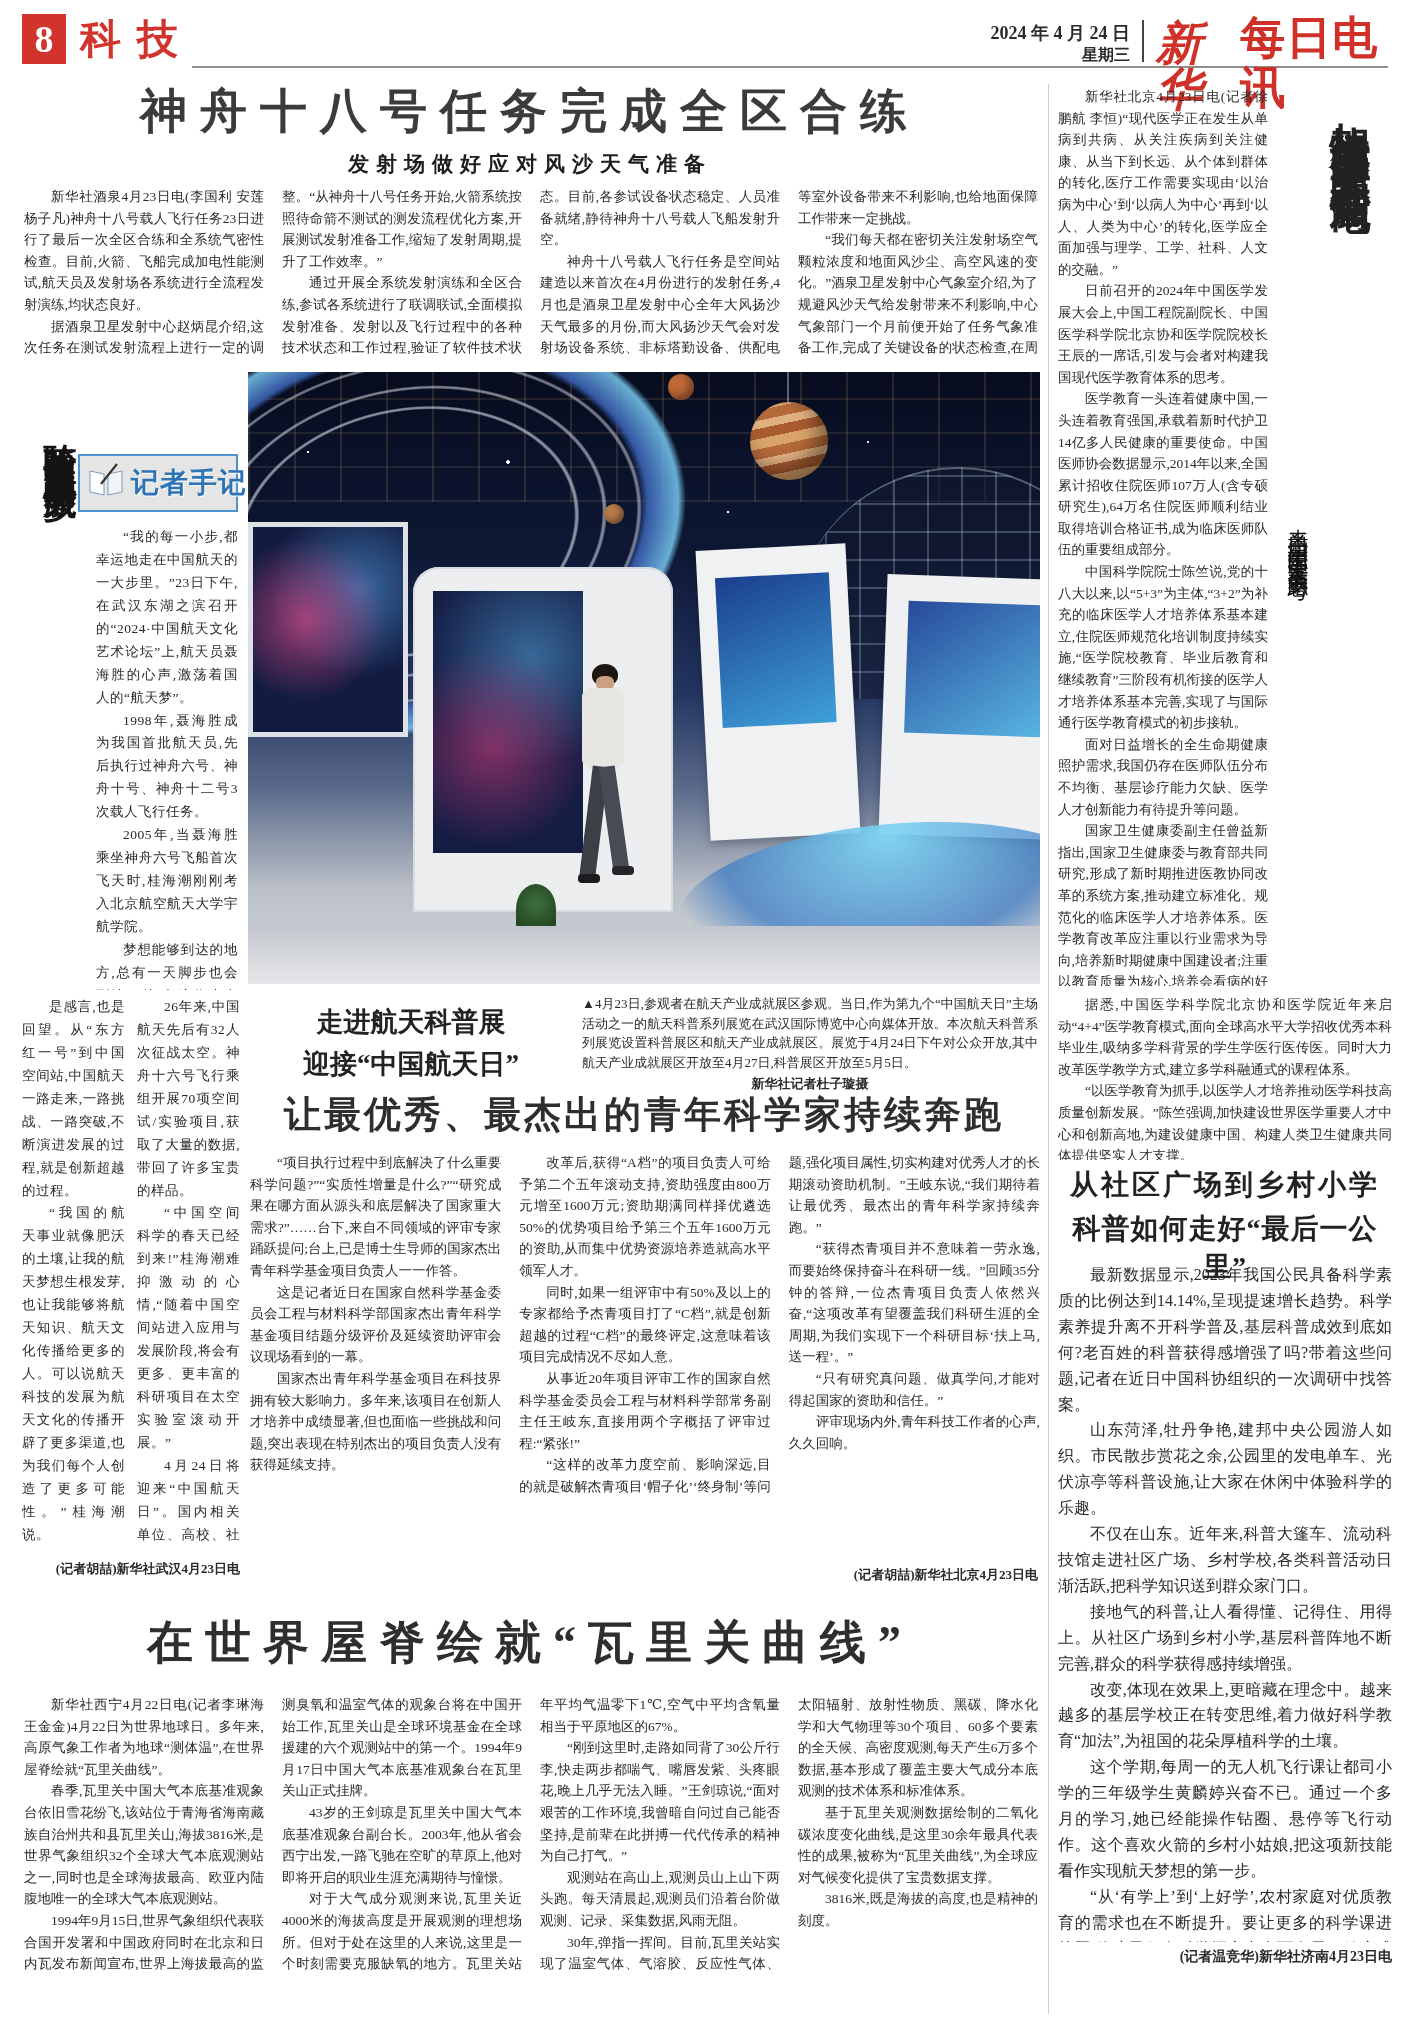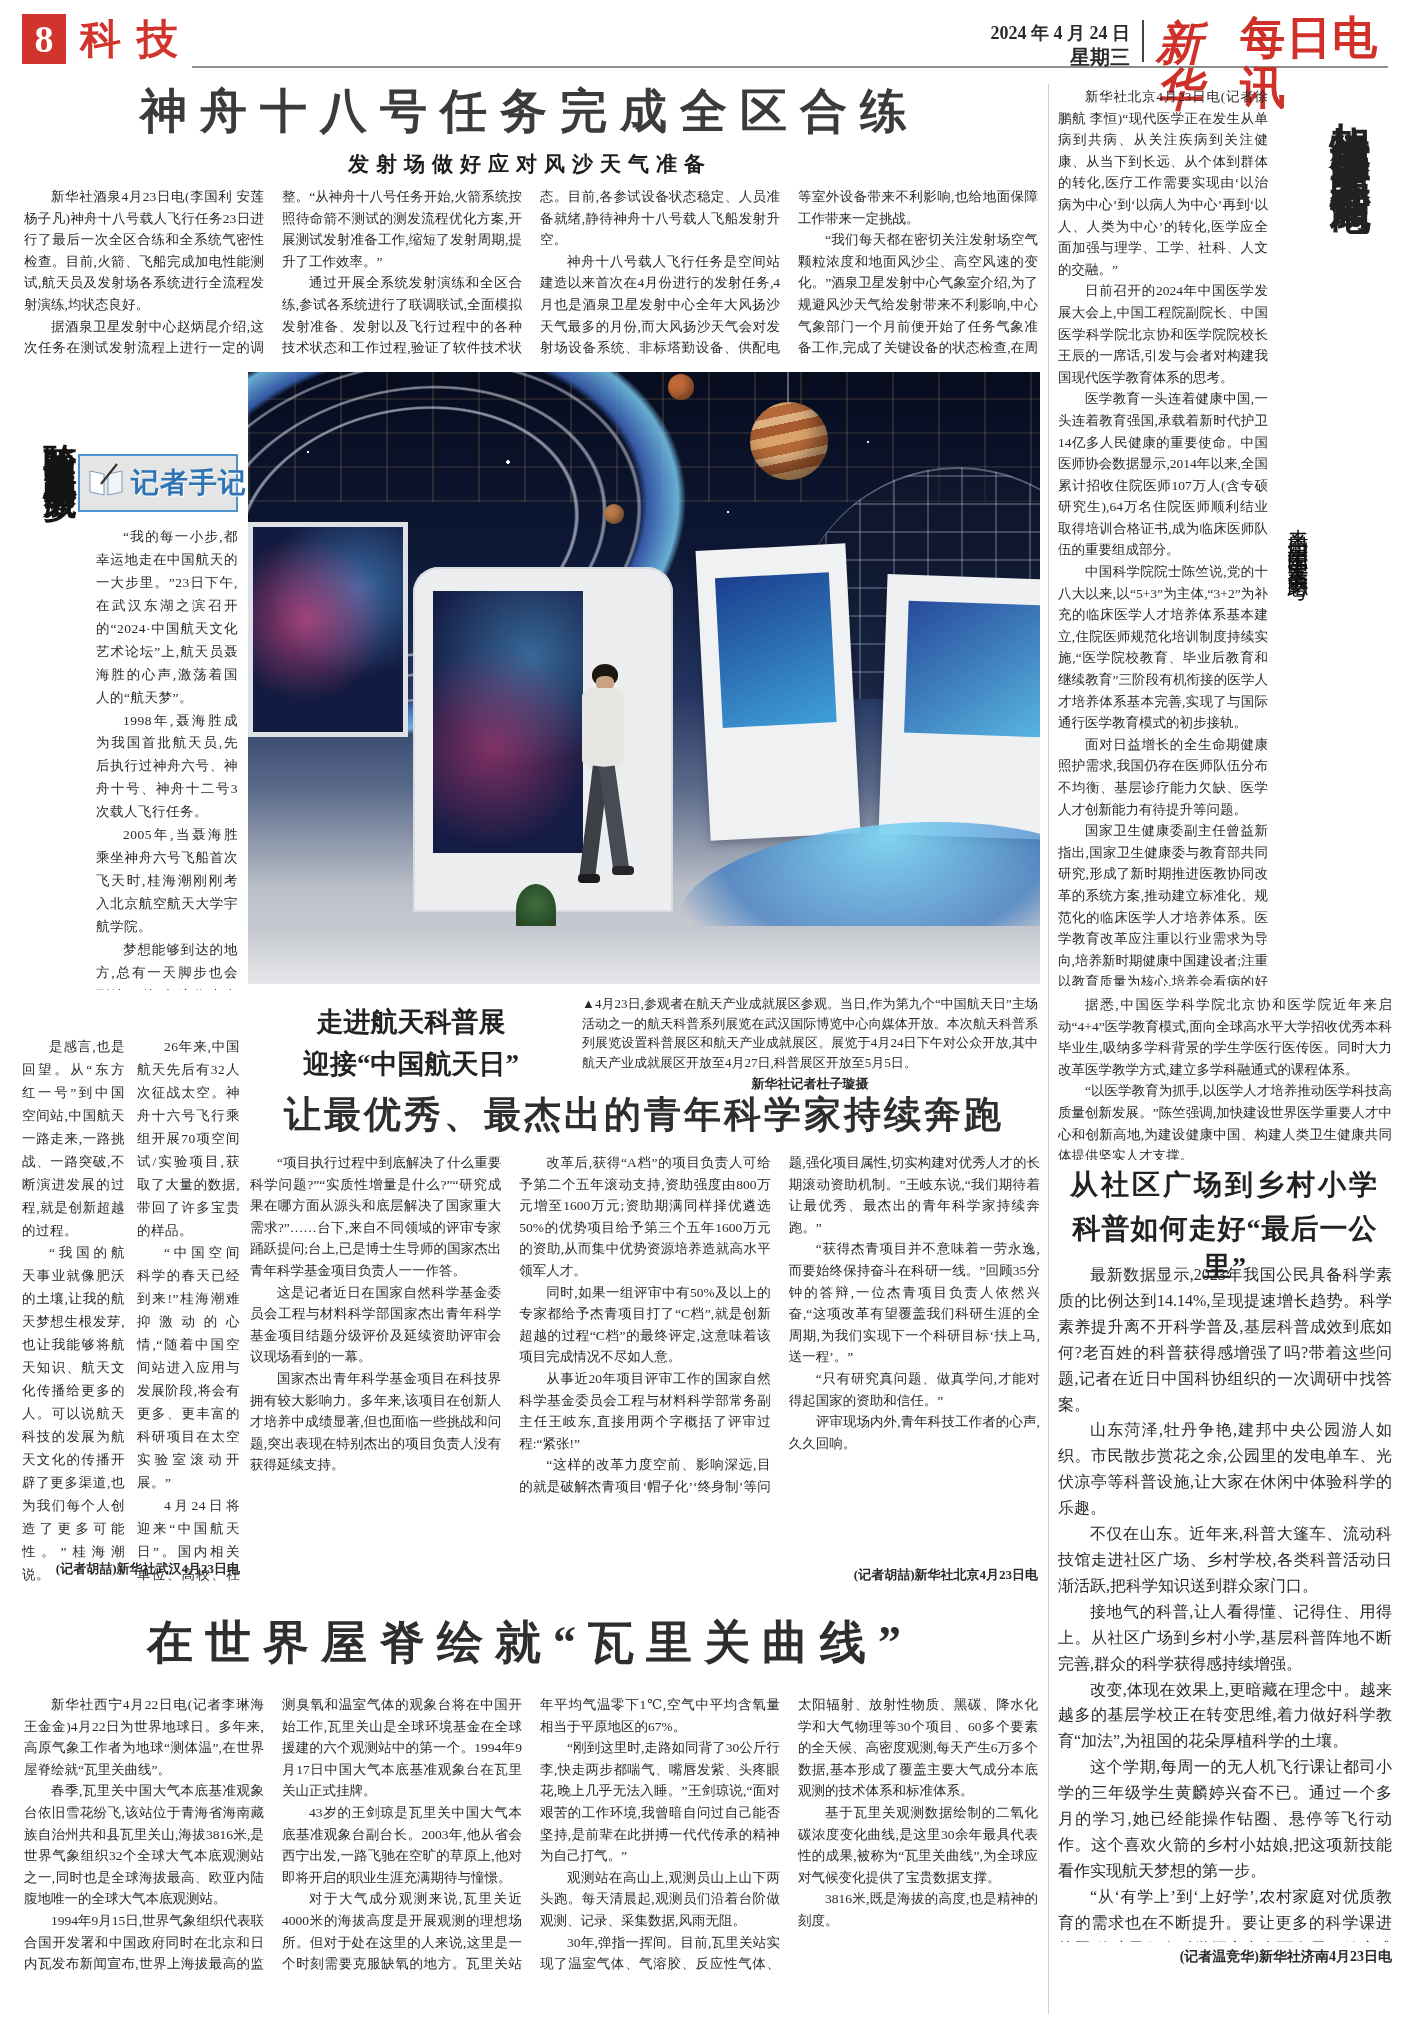--- a/index.html
+++ b/index.html
@@ -8,41 +8,41 @@
   .abs{position:absolute;}
   p{margin:0;text-indent:2em;}
   .body-text{font-size:13.5px;line-height:1.6;text-align:justify;overflow:hidden;}
   
   #pagenum-box{left:22px;top:14px;width:44px;height:50px;background:#d0342c;color:#fff;
     font-size:38px;font-weight:900;display:flex;align-items:center;justify-content:center;}
   #section-title{left:80px;top:12px;font-size:41px;font-weight:900;color:#d0342c;letter-spacing:16px;}
   #header-rule{left:192px;top:66px;width:1196px;height:2px;background:#8f8f8f;}
   #date-block{left:850px;top:22px;width:280px;text-align:right;line-height:1.25;}
   #date-line1{font-size:18px;font-weight:700;}
-  #date-line2{font-size:20px;font-weight:700;}
+  #date-line2{font-size:16px;font-weight:700;}
   #date-sep{left:1142px;top:20px;width:2px;height:42px;background:#444;}
   #masthead{left:1156px;top:14px;display:flex;align-items:flex-end;gap:4px;}
   #masthead-script{font-size:46px;font-weight:900;font-style:italic;color:#cf3028;line-height:1;}
   #masthead-rest{font-size:45px;font-weight:900;color:#cf3028;line-height:1.1;letter-spacing:1px;}
   
   #lead-headline{left:20px;top:80px;width:1020px;text-align:center;font-size:47px;font-weight:900;
     color:#3b3b3b;letter-spacing:13px;white-space:nowrap;}
   #lead-subtitle{left:20px;top:150px;width:1020px;text-align:center;font-size:21px;font-weight:700;
     letter-spacing:7px;color:#1d1d1d;}
   #lead-body{left:24px;top:186px;width:1014px;height:176px;column-count:4;column-gap:18px;}
   #v-rule{left:1048px;top:84px;width:1px;height:1930px;background:#cfcfcf;}
   
   #notes-badge{left:78px;top:454px;width:160px;height:58px;background:#e5e5e5;border:2px solid #4f93cd;
     box-sizing:border-box;display:flex;align-items:center;gap:5px;padding:0 6px;}
   #notes-badge-label{font-size:28px;font-weight:900;color:#2e74b5;letter-spacing:1px;
     text-shadow:1px 1px 0 #fff;white-space:nowrap;}
   #notes-vtitle{left:26px;top:418px;width:56px;height:580px;writing-mode:vertical-rl;
     font-size:33px;font-weight:900;color:#141414;letter-spacing:3px;}
   #notes-col1{left:96px;top:526px;width:142px;height:464px;letter-spacing:0.5px;line-height:1.7;}
-  #notes-col2{left:22px;top:1036px;width:218px;height:560px;column-count:2;column-gap:12px;
+  #notes-col2{left:22px;top:996px;width:218px;height:560px;column-count:2;column-gap:12px;
     letter-spacing:0.5px;line-height:1.7;}
   #notes-dateline{left:22px;top:1560px;width:218px;font-size:13px;font-weight:700;text-align:right;}
   
   #photo{left:248px;top:372px;width:792px;height:612px;overflow:hidden;
     background:linear-gradient(180deg,#070c1e 0%,#0e1835 30%,#22345f 52%,#5a6a8a 68%,#b9bec7 84%,#d7d9dd 100%);}
   #photo .abs{position:absolute;}
   #truss{left:0;top:0;width:100%;height:130px;opacity:.8;
     background:repeating-linear-gradient(90deg,rgba(160,130,90,.28) 0 2px,transparent 2px 46px),
                repeating-linear-gradient(0deg,rgba(160,130,90,.22) 0 2px,transparent 2px 34px);}
   #stars{left:0;top:0;width:100%;height:70%;

